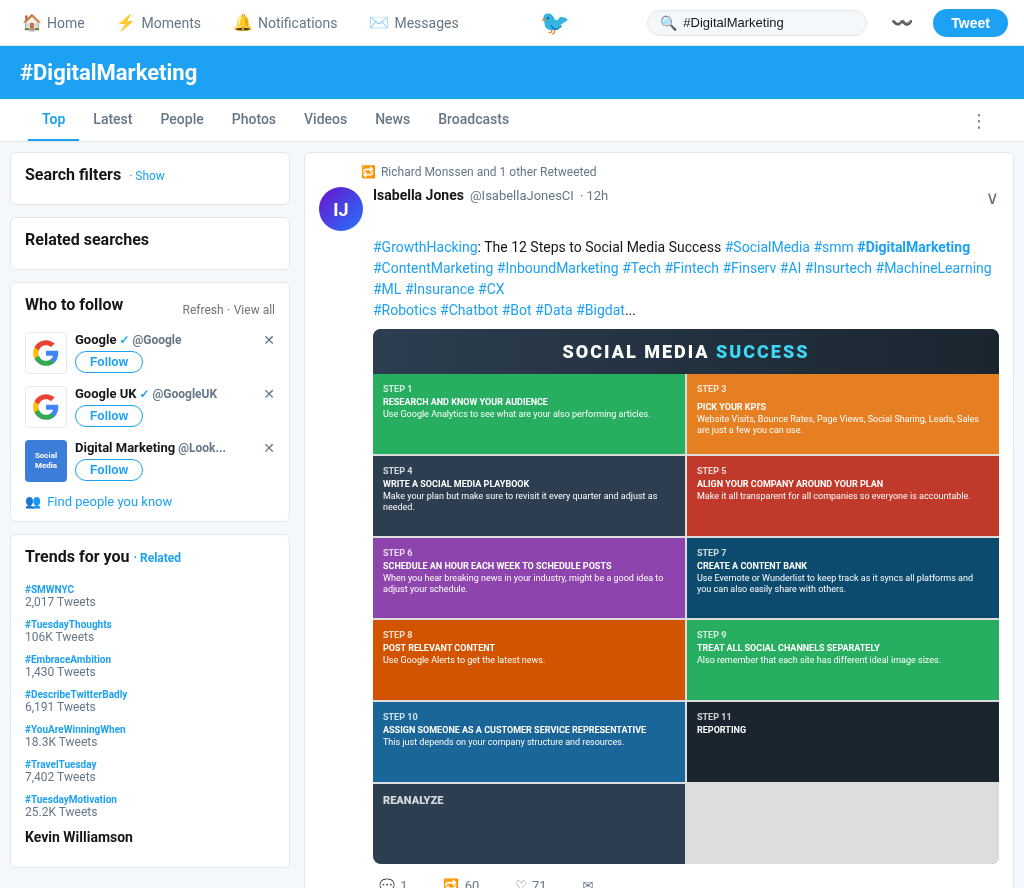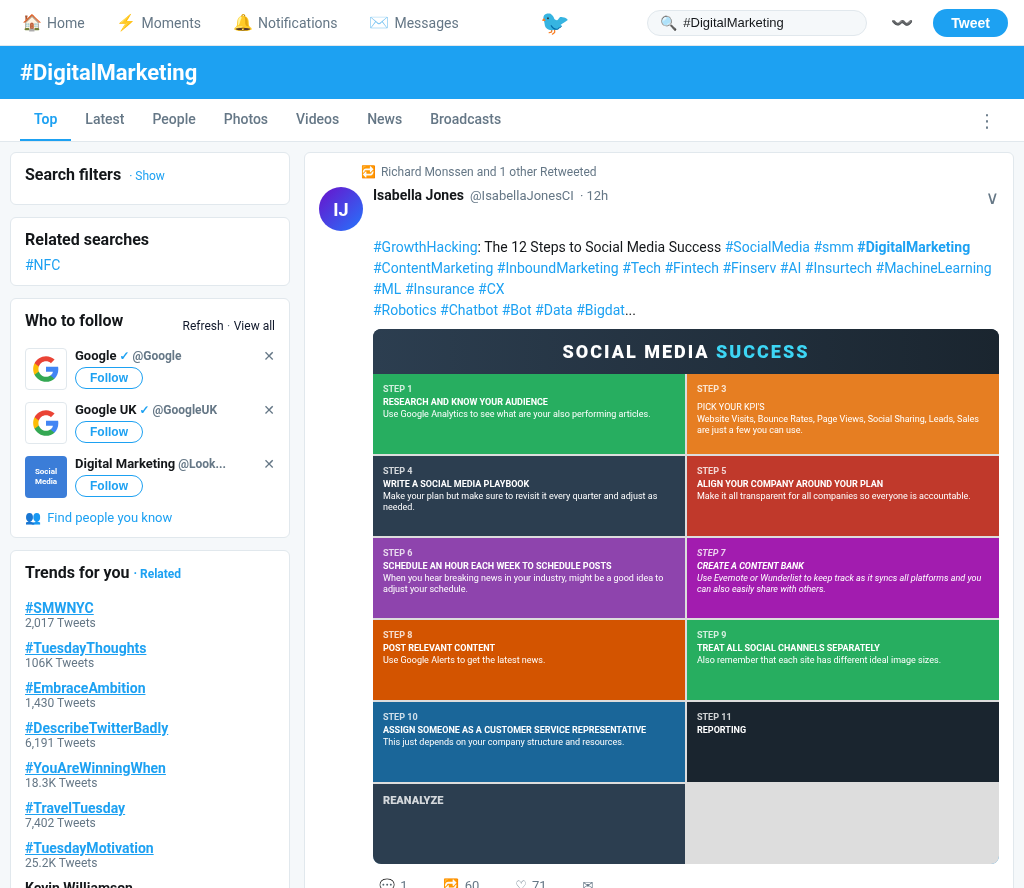--- a/index.html
+++ b/index.html
@@ -72,21 +72,21 @@
       font-size: 22px;
       font-weight: bold;
     }
 
     
     .tabs-bar {
       background: white;
       border-bottom: 1px solid #e1e8ed;
       display: flex;
       align-items: center;
-      padding: 0 20px;
+      padding: 0 28px;
     }
     .tab {
       padding: 12px 14px;
       font-size: 14px;
       color: #657786;
       cursor: pointer;
       border-bottom: 2px solid transparent;
       font-weight: 500;
     }
     .tab.active {
@@ -145,21 +145,21 @@
     }
 
     
     .follow-header {
       display: flex;
       align-items: center;
       justify-content: space-between;
       margin-bottom: 10px;
     }
     .follow-header h3 { font-size: 16px; font-weight: bold; }
-    .follow-links { font-size: 12px; color: #0f172a; cursor: pointer; }
+    .follow-links { font-size: 12px; color: #737373; cursor: pointer; }
 
     .follow-item {
       display: flex;
       align-items: flex-start;
       gap: 8px;
       margin-bottom: 12px;
       position: relative;
     }
     .follow-avatar {
       width: 42px;
@@ -225,24 +225,23 @@
       margin-bottom: 10px;
     }
     .trends-header h3 { font-size: 16px; font-weight: bold; }
     .change-link { font-size: 12px; color: #1da1f2; cursor: pointer; }
 
     .trend-item {
       margin-bottom: 10px;
     }
     .trend-name {
       color: #1da1f2;
-      font-size: 14px;
-      font-weight: bold;
-      cursor: pointer;
-      text-decoration: underline;
+      font-size: 10px;
+      font-weight: bold;
+      cursor: pointer;
     }
     .trend-count { font-size: 12px; color: #657786; }
     .trend-person { font-size: 14px; font-weight: bold; color: #14171a; cursor: pointer; }
 
     
     .main-feed {
       flex: 1;
       min-width: 0;
     }
     .tweet-card {
@@ -346,21 +345,21 @@
       font-size: 10px;
       color: white;
       min-height: 80px;
     }
     .step-1 { background: #27ae60; }
     .step-2 { background: #2980b9; }
     .step-3 { background: #e67e22; }
     .step-4 { background: #2c3e50; }
     .step-5 { background: #c0392b; }
     .step-6 { background: #8e44ad; }
-    .step-7 { background: #a21caf; font-style: italic; }
+    .step-7 { background: #0c4a6e; }
     .step-8 { background: #d35400; }
     .step-9 { background: #27ae60; }
     .step-10 { background: #1a6699; }
     .step-11 { background: #2c3e50; }
     .step-label {
       font-size: 9px;
       font-weight: bold;
       color: rgba(255,255,255,0.8);
       text-transform: uppercase;
       margin-bottom: 3px;
@@ -436,21 +435,20 @@
 
     <div class="sidebar-card">
       <h3>
         <span>Search filters</span>
         <span class="sub-link">· Show</span>
       </h3>
     </div>
 
     <div class="sidebar-card">
       <h3>Related searches</h3>
-      <div class="related-item">#NFC</div>
     </div>
 
     <div class="sidebar-card">
       <div class="follow-header">
         <h3>Who to follow</h3>
         <div>
           <span class="follow-links">Refresh</span>
           <span class="follow-links" style="color:#657786">·</span>
           <span class="follow-links">View all</span>
         </div>
@@ -610,21 +608,21 @@
             <span style="color:white; font-size:18px; font-weight:900; text-transform:uppercase; letter-spacing:2px;">SOCIAL MEDIA </span><span style="color:#3dd6f5; font-size:18px; font-weight:900; text-transform:uppercase; letter-spacing:2px;">SUCCESS</span>
           </div>
           <div class="infographic-grid">
             <div class="infographic-step step-1">
               <div class="step-label">STEP 1</div>
               <div class="step-desc" style="font-weight:bold;">RESEARCH AND KNOW YOUR AUDIENCE</div>
               <div class="step-desc">Use Google Analytics to see what are your also performing articles.</div>
             </div>
             <div class="infographic-step step-3">
               <div class="step-label">STEP 3</div>
-              <div class="step-desc" style="font-weight:normal;margin-top:8px;">PICK YOUR KPI'S</div>
+              <div class="step-desc" style="font-weight:bold;margin-top:8px;">PICK YOUR KPI'S</div>
               <div class="step-desc">Website Visits, Bounce Rates, Page Views, Social Sharing, Leads, Sales are just a few you can use.</div>
             </div>
             <div class="infographic-step step-4">
               <div class="step-label">STEP 4</div>
               <div class="step-desc" style="font-weight:bold;">WRITE A SOCIAL MEDIA PLAYBOOK</div>
               <div class="step-desc">Make your plan but make sure to revisit it every quarter and adjust as needed.</div>
             </div>
             <div class="infographic-step step-5">
               <div class="step-label">STEP 5</div>
               <div class="step-desc" style="font-weight:bold;">ALIGN YOUR COMPANY AROUND YOUR PLAN</div>

